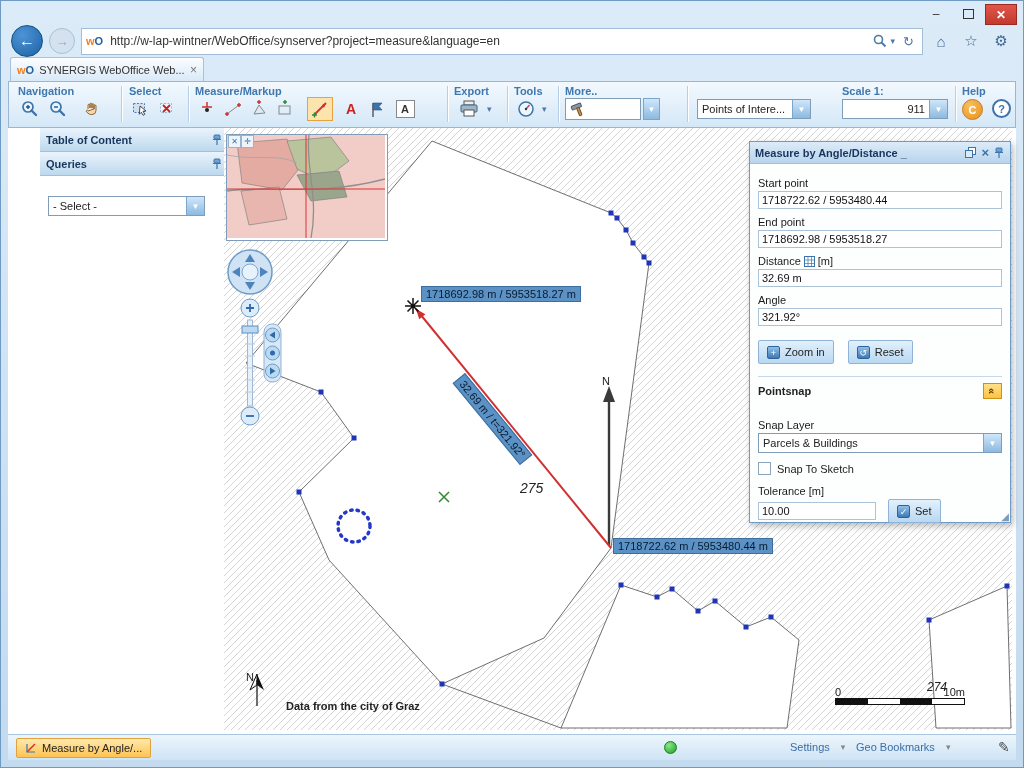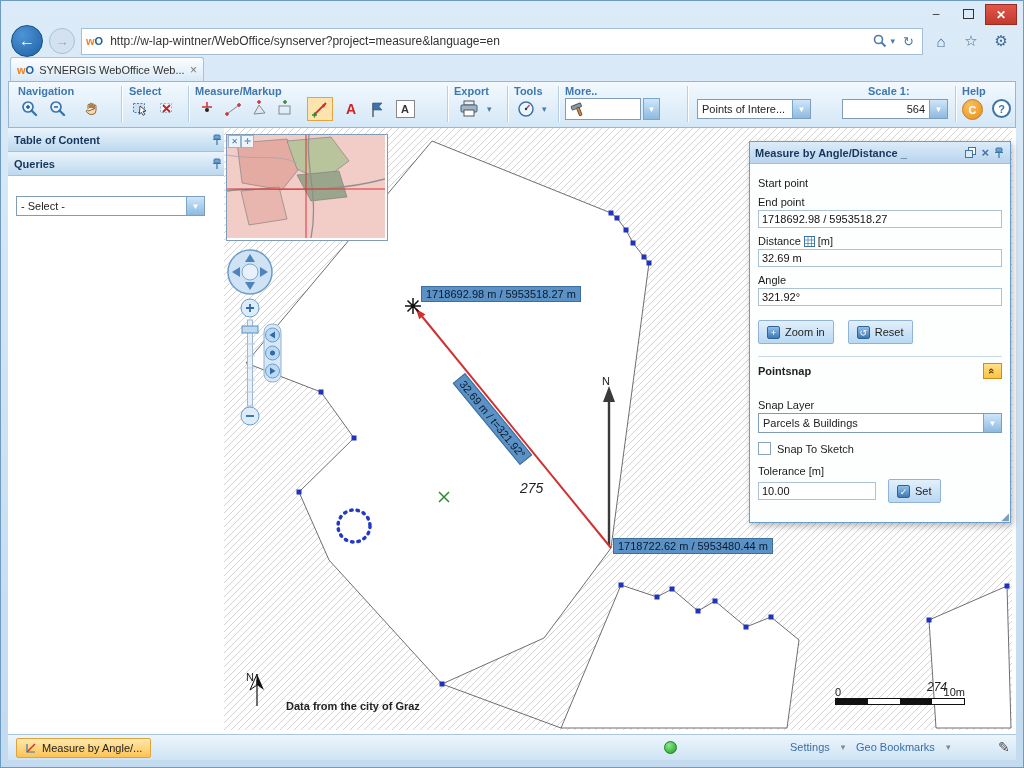--- a/index.html
+++ b/index.html
@@ -37,21 +37,21 @@
   .fsel{display:flex;align-items:center;background:#fff;border:1px solid #7f9db9;height:20px;box-sizing:border-box;}
   .fsel .txt{flex:1;padding:0 4px;overflow:hidden;white-space:nowrap;}
   .fsel .txt.right{text-align:right;}
   .fsel .arr{width:17px;height:100%;display:flex;align-items:center;justify-content:center;
              background:linear-gradient(#cfe6fa,#8cbae0);border-left:1px solid #7aa5cc;color:#fff;font-size:8px;}
   .helpC{width:19px;height:19px;border-radius:50%;background:radial-gradient(circle at 35% 30%,#f8c060,#e8901c);
          border:1px solid #c87818;color:#fff;font-weight:bold;display:flex;align-items:center;justify-content:center;}
   .helpQ{width:19px;height:19px;border-radius:50%;background:#fff;border:2px solid #3c74aa;color:#3c74aa;
          font-weight:bold;display:flex;align-items:center;justify-content:center;box-sizing:border-box;}
   
-  #sidebar{position:absolute;left:7px;top:127px;width:222px;bottom:33px;background:#fff;border-right:1px solid #9ab6d1;box-sizing:border-box;}
+  #sidebar{position:absolute;left:7px;top:127px;width:222px;bottom:33px;background:#fff;border-right:1px solid #9ab6d1;box-sizing:border-box;padding-left:32px;}
   .hdr{height:24px;display:flex;align-items:center;padding:0 6px;box-sizing:border-box;
        background:linear-gradient(#eaf4fc,#bdd8ee);border-bottom:1px solid #9fc0de;color:#17365d;font-weight:bold;}
   .hdr .sp{flex:1;}
   
   #maparea{position:absolute;left:223px;top:127px;right:7px;bottom:33px;background:#fff;overflow:hidden;}
   .bluebox{position:absolute;background:#5b91c4;color:#081c30;padding:1px 4px;white-space:nowrap;border:1px solid #3c6f9f;}
   .maptext{position:absolute;white-space:nowrap;color:#222;}
   
   #panel{position:absolute;left:748px;top:140px;width:262px;height:382px;background:#fdfefe;
          border:1px solid #6d9cc9;box-shadow:2px 3px 7px rgba(0,0,0,.28);box-sizing:border-box;z-index:20;}
@@ -236,23 +236,23 @@
     </div>
     <div class="abs" style="left:634px;top:16px;width:17px;height:22px;display:flex;align-items:center;justify-content:center;background:linear-gradient(#cfe6fa,#8cbae0);border:1px solid #7aa5cc;color:#fff;font-size:8px;box-sizing:border-box;">▼</div>
     <div class="tsep" style="left:678px;"></div>
 
     <span class="grplbl" style="left:660px;margin-top:41px;">View</span>
     <div class="fsel abs" style="left:688px;top:17px;width:114px;">
       <span class="txt">Points of Intere...</span>
       <span class="arr">▼</span>
     </div>
 
-    <span class="grplbl" style="left:833px;margin-left:26px;">Scale 1:</span>
+    <span class="grplbl" style="left:833px;">Scale 1:</span>
     <div class="fsel abs" style="left:833px;top:17px;width:106px;">
-      <span class="txt right">564</span>
+      <span class="txt right">911</span>
       <span class="arr">▼</span>
     </div>
     <div class="tsep" style="left:946px;"></div>
 
     <span class="grplbl" style="left:953px;">Help</span>
     <div class="abs" style="left:953px;top:17px;display:flex;gap:9px;">
       <span class="helpC">C</span>
       <span class="helpQ">?</span>
     </div>
   </div>
@@ -410,20 +410,21 @@
           <rect x="0.5" y="3.5" width="7" height="7" fill="#dcebf8" stroke="#3c74aa"></rect>
         </svg>
       <span style="color:#3c74aa;font-weight:bold;font-size:13px;line-height:12px;">×</span>
       <svg width="12" height="12">
           <rect x="3" y="1" width="6" height="4" rx="1" fill="#6fa3d4" stroke="#3c74aa"></rect>
           <path d="M2 5.5 h8 M6 5.5 v5.5" stroke="#3c74aa" stroke-width="1.2" fill="none"></path>
         </svg>
     </div>
     <div id="panelbody">
       <div class="flabel">Start point</div>
+      <input class="inp" value="1718722.62 / 5953480.44" style="">
       <div class="flabel">End point</div>
       <input class="inp" value="1718692.98 / 5953518.27" style="">
       <div class="flabel">
         <span>Distance</span>
         <svg width="11" height="11">
             <rect x="0.5" y="0.5" width="10" height="10" fill="#fff" stroke="#3c74aa"></rect>
             <path d="M0.5 4 h10 M0.5 7.5 h10 M4 0.5 v10 M7.5 0.5 v10" stroke="#3c74aa" stroke-width="0.7"></path>
           </svg>
         <span>[m]</span>
       </div>

